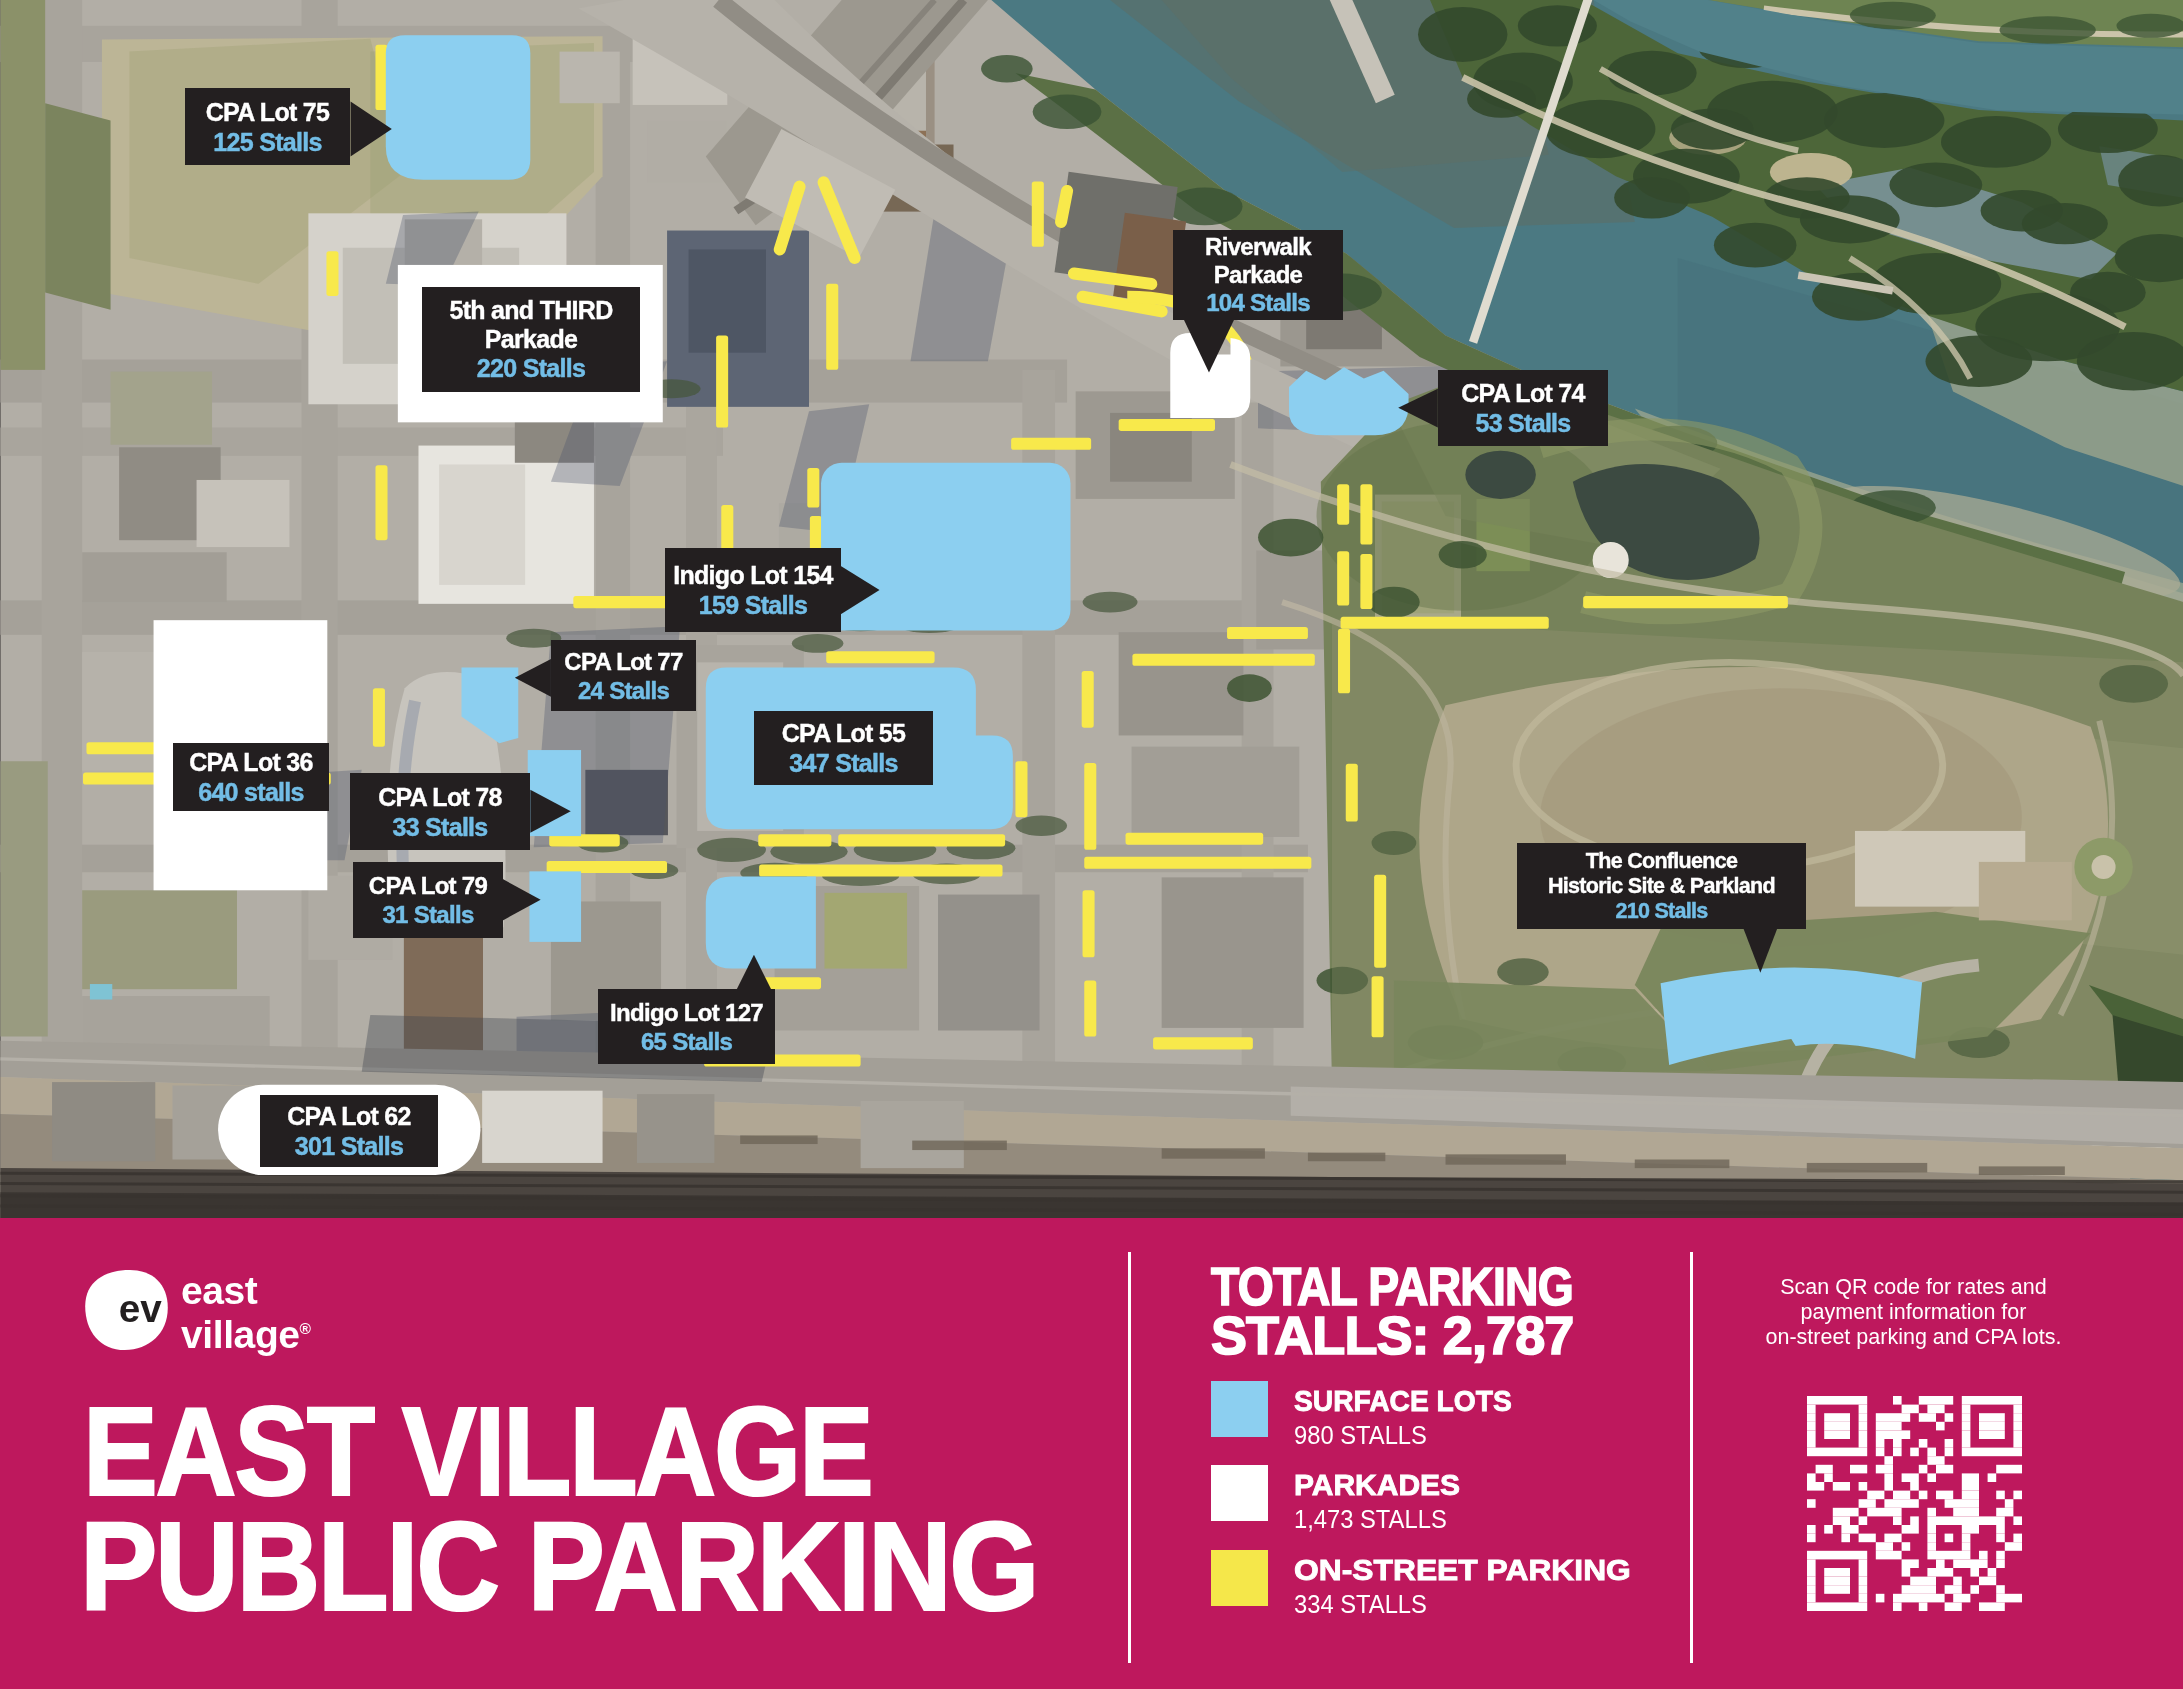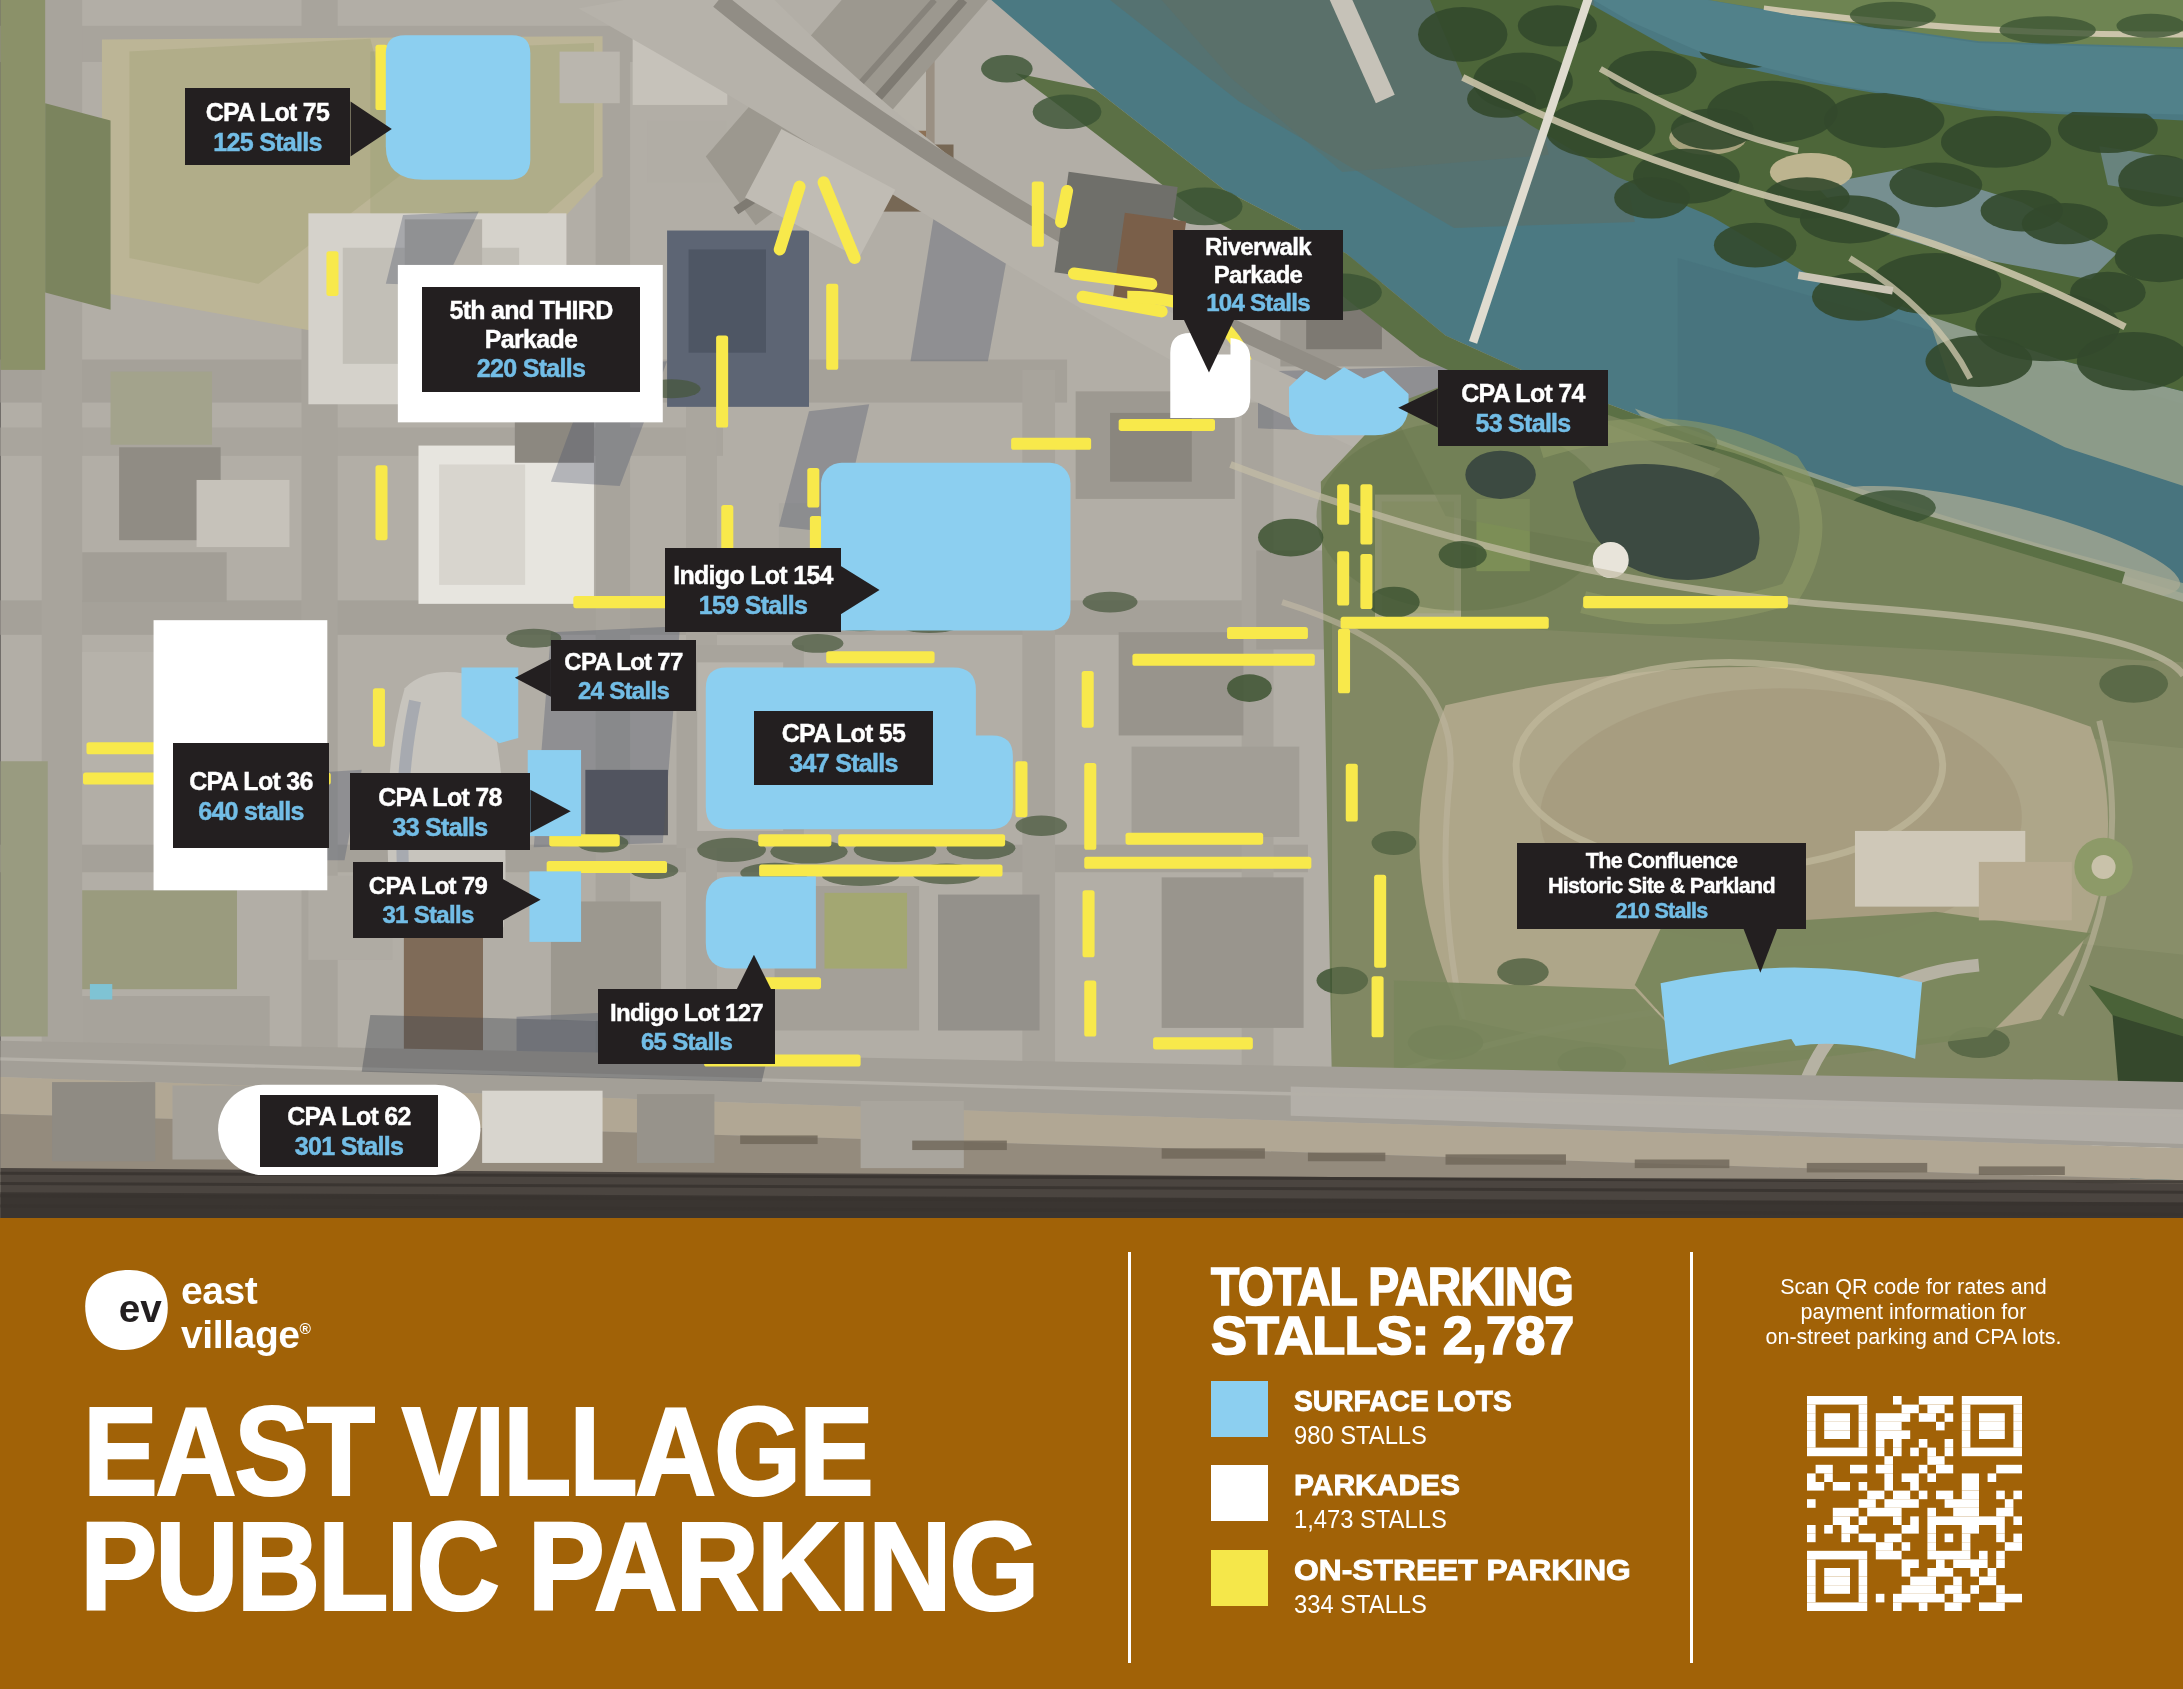--- a/index.html
+++ b/index.html
@@ -1,18 +1,18 @@
 <!DOCTYPE html>
 <html style="font-size:13.8px"><head><meta charset="utf-8"><style>
 html,body{margin:0;padding:0;}
 body{width:2184px;height:1690px;position:relative;font-family:"Liberation Sans",sans-serif;background:#231f20;overflow:hidden;}
 #map{position:absolute;left:0;top:0;}
 .co{position:absolute;background:#231f20;color:#fff;font-weight:bold;text-align:center;display:flex;flex-direction:column;justify-content:center;-webkit-text-stroke:0.4px #fff;letter-spacing:-0.7px;}
 .co .s{color:#72bde6;-webkit-text-stroke:0.5px #72bde6;}
-#footer{position:absolute;left:0;top:1218px;width:2184px;height:471px;background:#a16207;}
+#footer{position:absolute;left:0;top:1218px;width:2184px;height:471px;background:#be185d;}
 .hv{-webkit-text-stroke:2.2px #fff;}
 </style></head>
 <body>
 <svg id="map" width="2184" height="1218" viewBox="0 0 2538 1416">
     <rect x="0" y="0" width="2538" height="1416" fill="#b2aea6"></rect>
     <rect x="0" y="30" width="740" height="42" fill="#a8a49c"></rect>
     <rect x="0" y="418" width="1240" height="50" fill="#a5a199"></rect>
     <rect x="0" y="497" width="840" height="33" fill="#a9a59d"></rect>
     <rect x="0" y="698" width="1500" height="40" fill="#a5a199"></rect>
     <rect x="0" y="982" width="1520" height="32" fill="#a5a199"></rect>
@@ -339,21 +339,21 @@
     <div class="s">159 Stalls</div>
   </div>
 <div class="co" style="left:754px;top:711px;width:179px;height:74px;font-size:25px;line-height:30px;">
     <div class="wt">CPA Lot 55</div>
     <div class="s">347 Stalls</div>
   </div>
 <div class="co" style="left:551px;top:640px;width:145px;height:71px;font-size:24px;line-height:29px;">
     <div class="wt">CPA Lot 77</div>
     <div class="s">24 Stalls</div>
   </div>
-<div class="co" style="left:173px;top:743px;width:156px;height:105px;font-size:25px;line-height:30px;">
+<div class="co" style="left:173px;top:743px;width:156px;height:68px;font-size:25px;line-height:30px;">
     <div class="wt">CPA Lot 36</div>
     <div class="s">640 stalls</div>
   </div>
 <div class="co" style="left:350px;top:773px;width:180px;height:77px;font-size:25px;line-height:30px;">
     <div class="wt">CPA Lot 78</div>
     <div class="s">33 Stalls</div>
   </div>
 <div class="co" style="left:353px;top:862px;width:150px;height:76px;font-size:24px;line-height:29px;">
     <div class="wt">CPA Lot 79</div>
     <div class="s">31 Stalls</div>

